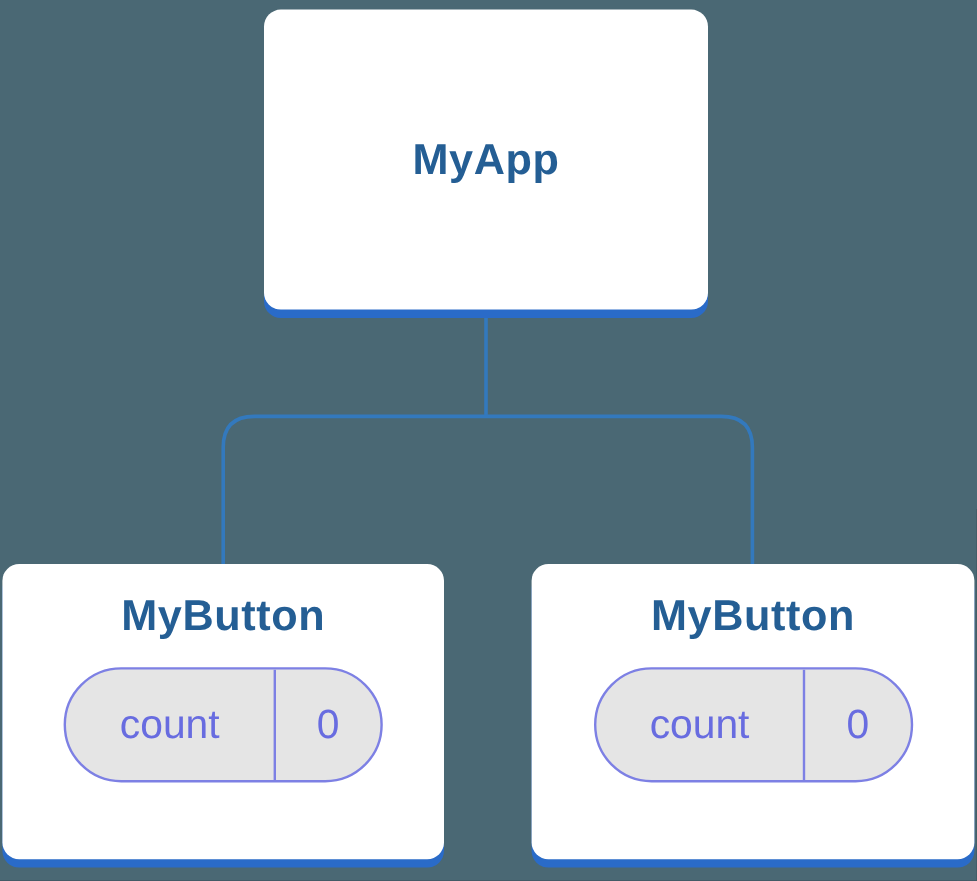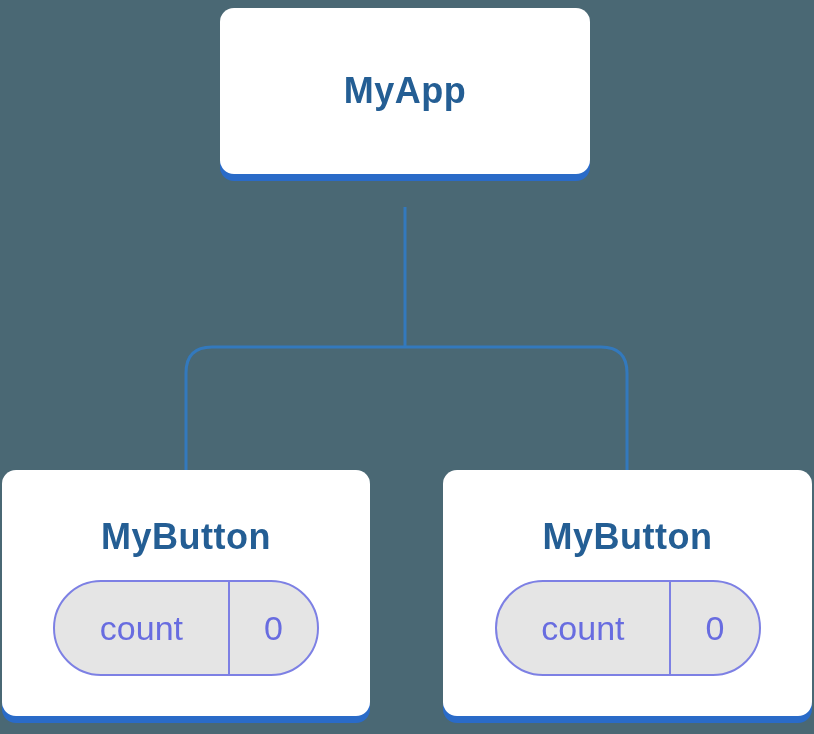--- a/index.html
+++ b/index.html
@@ -27,21 +27,21 @@
     position: absolute;
     background: #ffffff;
     border-radius: 14px;
     box-shadow: 0 7px 0 0 #2a6bc8;
     box-sizing: border-box;
   }
   .card-root {
     left: 220px;
     top: 8px;
     width: 370px;
-    height: 166px;
+    height: 250px;
     display: flex;
     align-items: center;
     justify-content: center;
   }
   .card-child {
     top: 470px;
     width: 368px;
     height: 246px;
     display: flex;
     flex-direction: column;
@@ -49,21 +49,21 @@
   }
   .card-child-left  { left: 2px; }
   .card-child-right { left: 443px; width: 369px; }
   .card-title {
     color: #245e94;
     font-size: 36px;
     font-weight: bold;
     letter-spacing: 0.5px;
   }
   .card-child .card-title {
-    margin-top: 46px;
+    margin-top: 22px;
   }
   .state-pill {
     margin-top: 22px;
     width: 266px;
     height: 96px;
     border: 2px solid #7d80e4;
     border-radius: 60px;
     box-sizing: border-box;
     display: flex;
     align-items: stretch;

